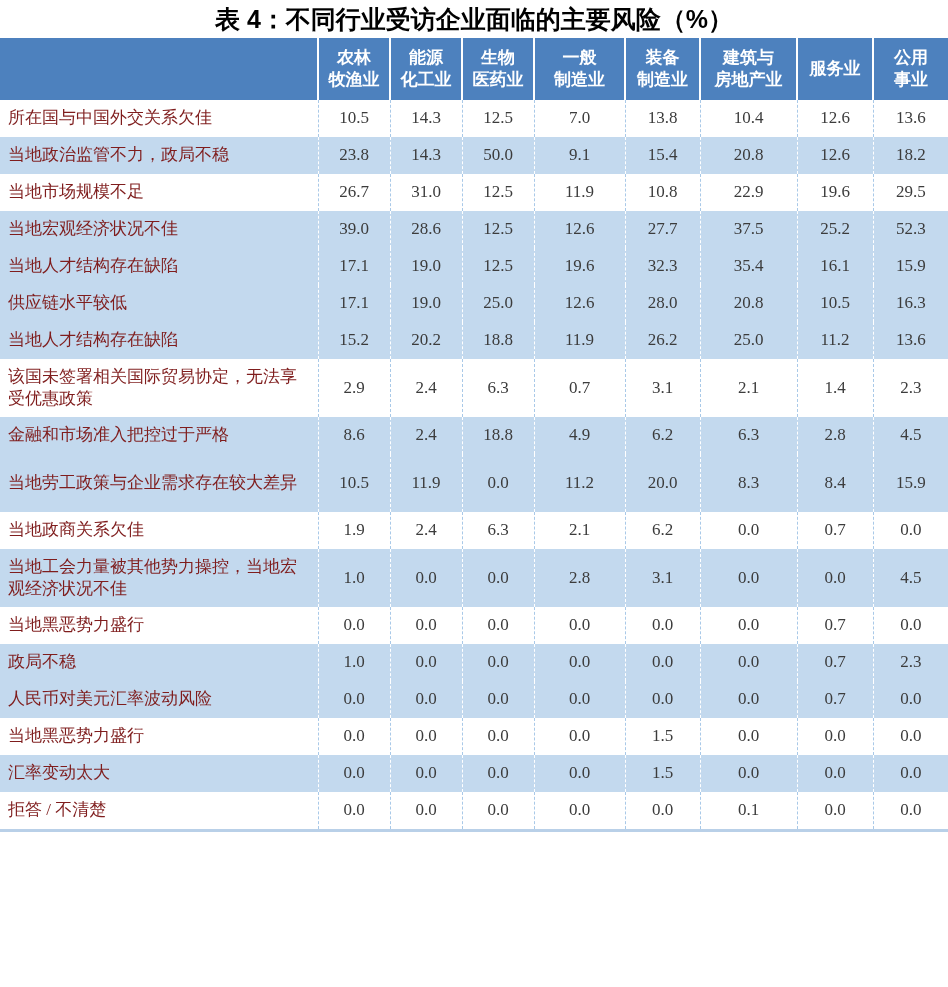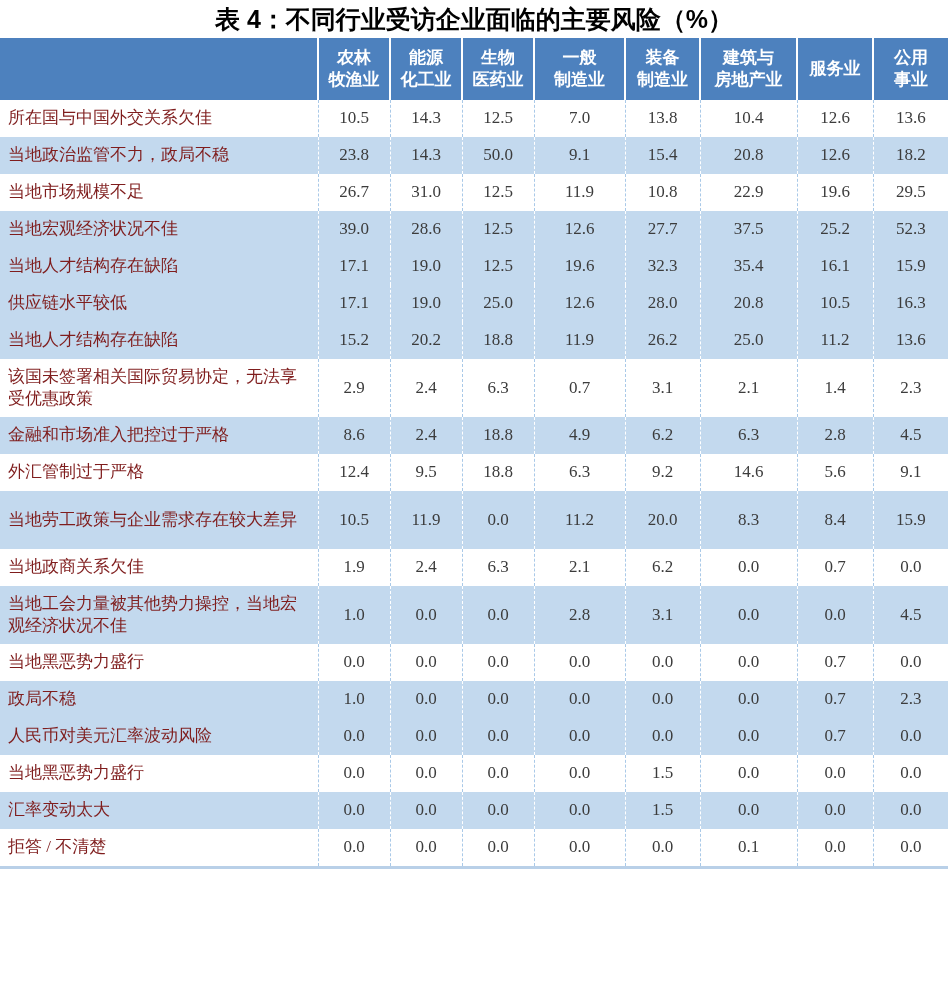--- a/index.html
+++ b/index.html
@@ -183,31 +183,20 @@
           <td class="label">金融和市场准入把控过于严格</td>
           <td>8.6</td>
           <td>2.4</td>
           <td>18.8</td>
           <td>4.9</td>
           <td>6.2</td>
           <td>6.3</td>
           <td>2.8</td>
           <td>4.5</td>
         </tr>
-        <tr class="plain r1">
-          <td class="label">外汇管制过于严格</td>
-          <td>12.4</td>
-          <td>9.5</td>
-          <td>18.8</td>
-          <td>6.3</td>
-          <td>9.2</td>
-          <td>14.6</td>
-          <td>5.6</td>
-          <td>9.1</td>
-        </tr>
         <tr class="alt r2">
           <td class="label">当地劳工政策与企业需求存在较大差异</td>
           <td>10.5</td>
           <td>11.9</td>
           <td>0.0</td>
           <td>11.2</td>
           <td>20.0</td>
           <td>8.3</td>
           <td>8.4</td>
           <td>15.9</td>

